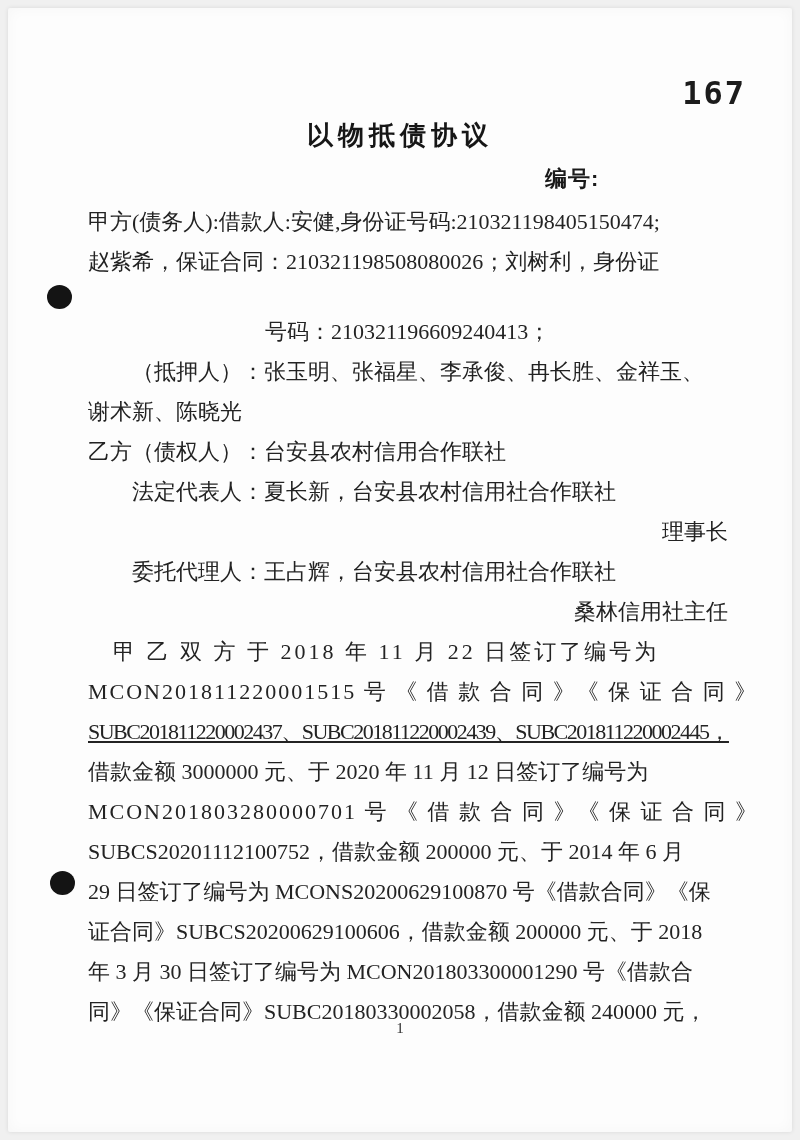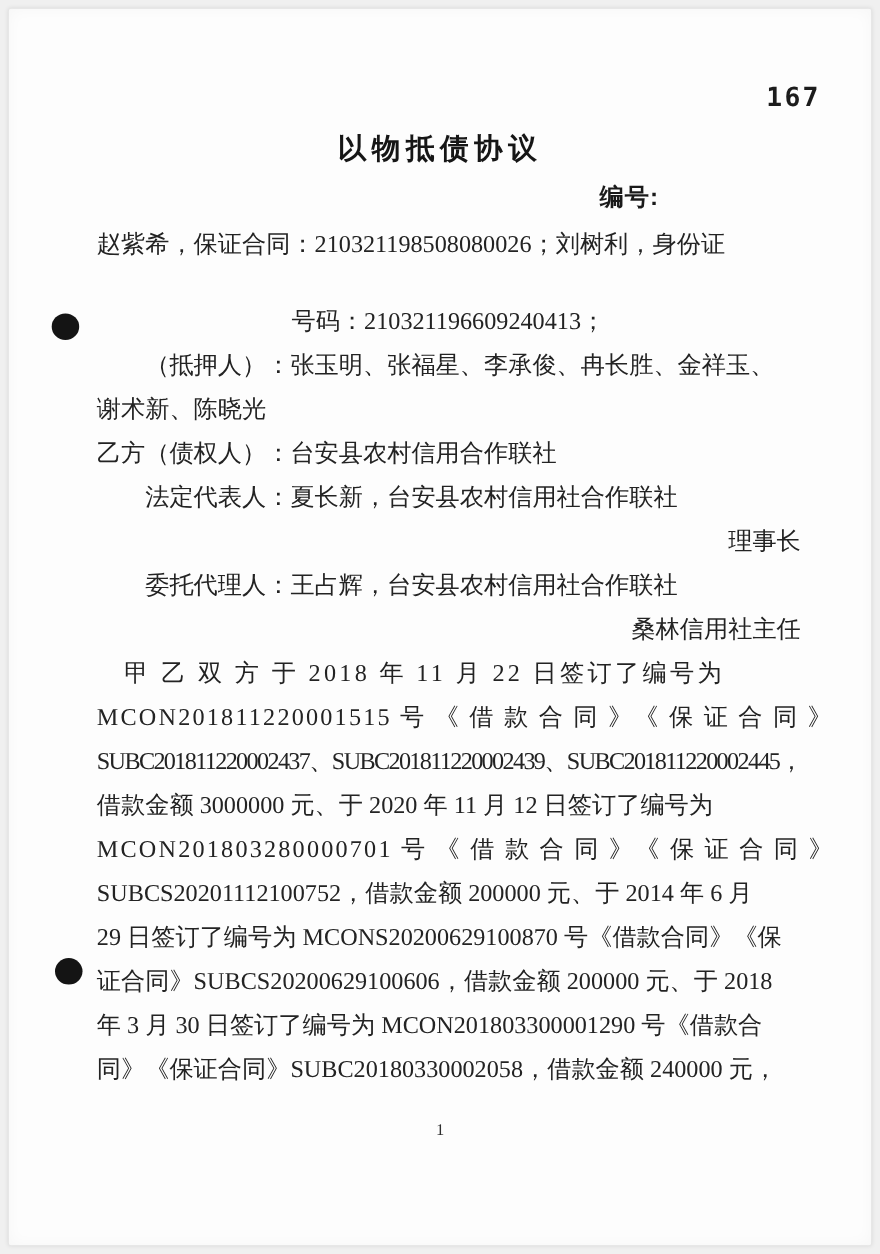--- a/index.html
+++ b/index.html
@@ -20,21 +20,21 @@
   }
   .hole {
     position:absolute; width:25px; height:24px; border-radius:50%;
     background:#141414;
   }
   .hole-1 { left:39px; top:277px; }
   .hole-2 { left:42px; top:863px; }
   .corner-num {
     position:absolute; top:66px; right:46px;
     font-family:"DejaVu Sans Mono","Liberation Mono",monospace;
-    font-size:24px; font-weight:600; letter-spacing:2px; color:#1c1c1c;
+    font-size:32px; font-weight:600; letter-spacing:2px; color:#1c1c1c;
   }
   .doc-title {
     position:absolute; top:110px; left:0; width:100%;
     text-align:center;
     font-family:"Liberation Sans","DejaVu Sans",sans-serif;
     font-weight:bold; font-size:26px; letter-spacing:5px; color:#161616;
   }
   .num-label {
     position:absolute; top:156px; left:537px;
     font-family:"Liberation Sans","DejaVu Sans",sans-serif;
@@ -44,21 +44,21 @@
     position:absolute; top:194px; left:80px; width:640px;
     font-size:22px; color:#232323;
   }
   .line { height:40px; line-height:40px; white-space:nowrap; }
   .indent-1 { padding-left:44px; }
   .indent-2 { padding-left:25px; }
   .indent-id { padding-left:177px;margin-top:30px; }
   .center { text-align:right; white-space:normal; }
   .sp1 { letter-spacing:3px; }
   .sp2 { letter-spacing:2px; }
-  .tight { letter-spacing:-1.5px; }
+  .tight { letter-spacing:-1.5px;text-decoration:underline; }
   .page-footer {
     position:absolute; top:1012px; left:0; width:100%;
     text-align:center; font-size:15px; color:#2e2e2e;
   }
 </style>
 </head>
 <body>
 
 <div class="scan">
   <div class="paper">
@@ -66,20 +66,21 @@
     <span class="hole hole-1"></span>
     <span class="hole hole-2"></span>
 
     <div class="corner-num">167</div>
 
     <div class="doc-title">以物抵债协议</div>
 
     <div class="num-label">编号:</div>
 
     <div class="body-text">
+        <div class="line">甲方(债务人):借款人:安健,身份证号码:210321198405150474;</div>
         <div class="line">赵紫希，保证合同：210321198508080026；刘树利，身份证</div>
         <div class="line indent-id">号码：210321196609240413；</div>
         <div class="line indent-1">（抵押人）：张玉明、张福星、李承俊、冉长胜、金祥玉、</div>
         <div class="line">谢术新、陈晓光</div>
         <div class="line">乙方（债权人）：台安县农村信用合作联社</div>
         <div class="line indent-1">法定代表人：夏长新，台安县农村信用社合作联社</div>
         <div class="line center">理事长</div>
         <div class="line indent-1">委托代理人：王占辉，台安县农村信用社合作联社</div>
         <div class="line center">桑林信用社主任</div>
         <div class="line indent-2 sp1">甲 乙 双 方 于 2018 年 11 月 22 日签订了编号为</div>

